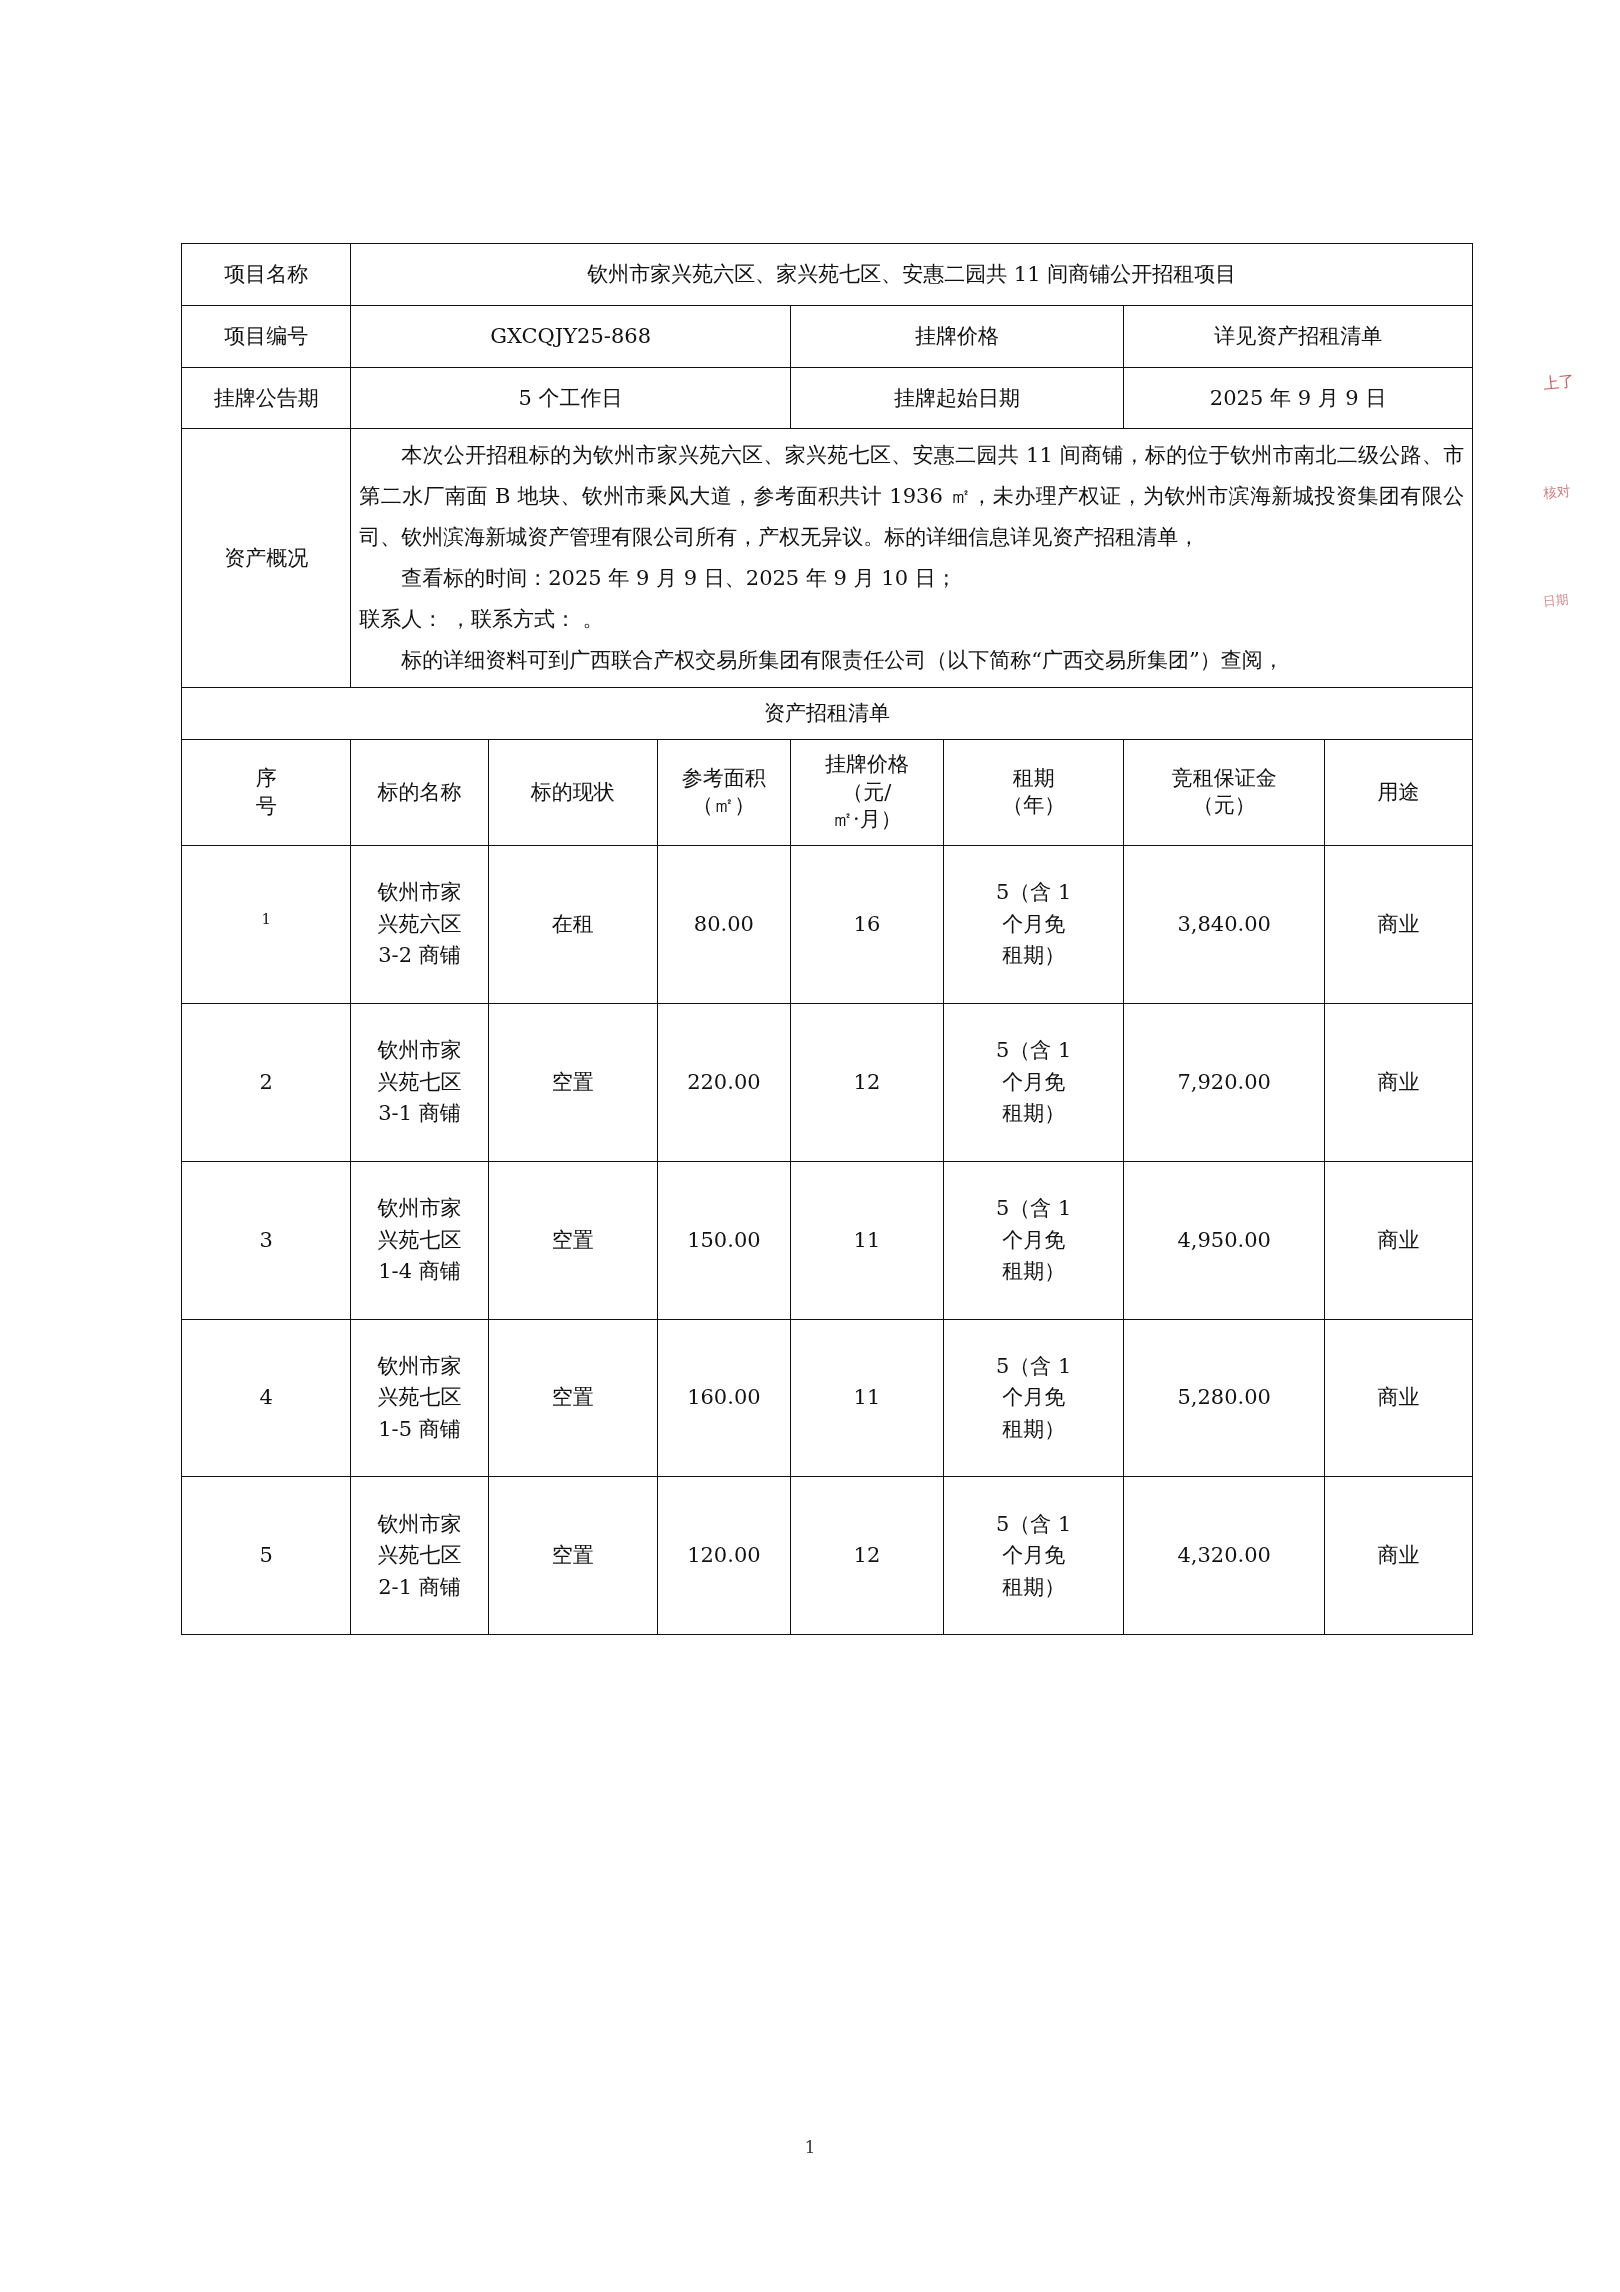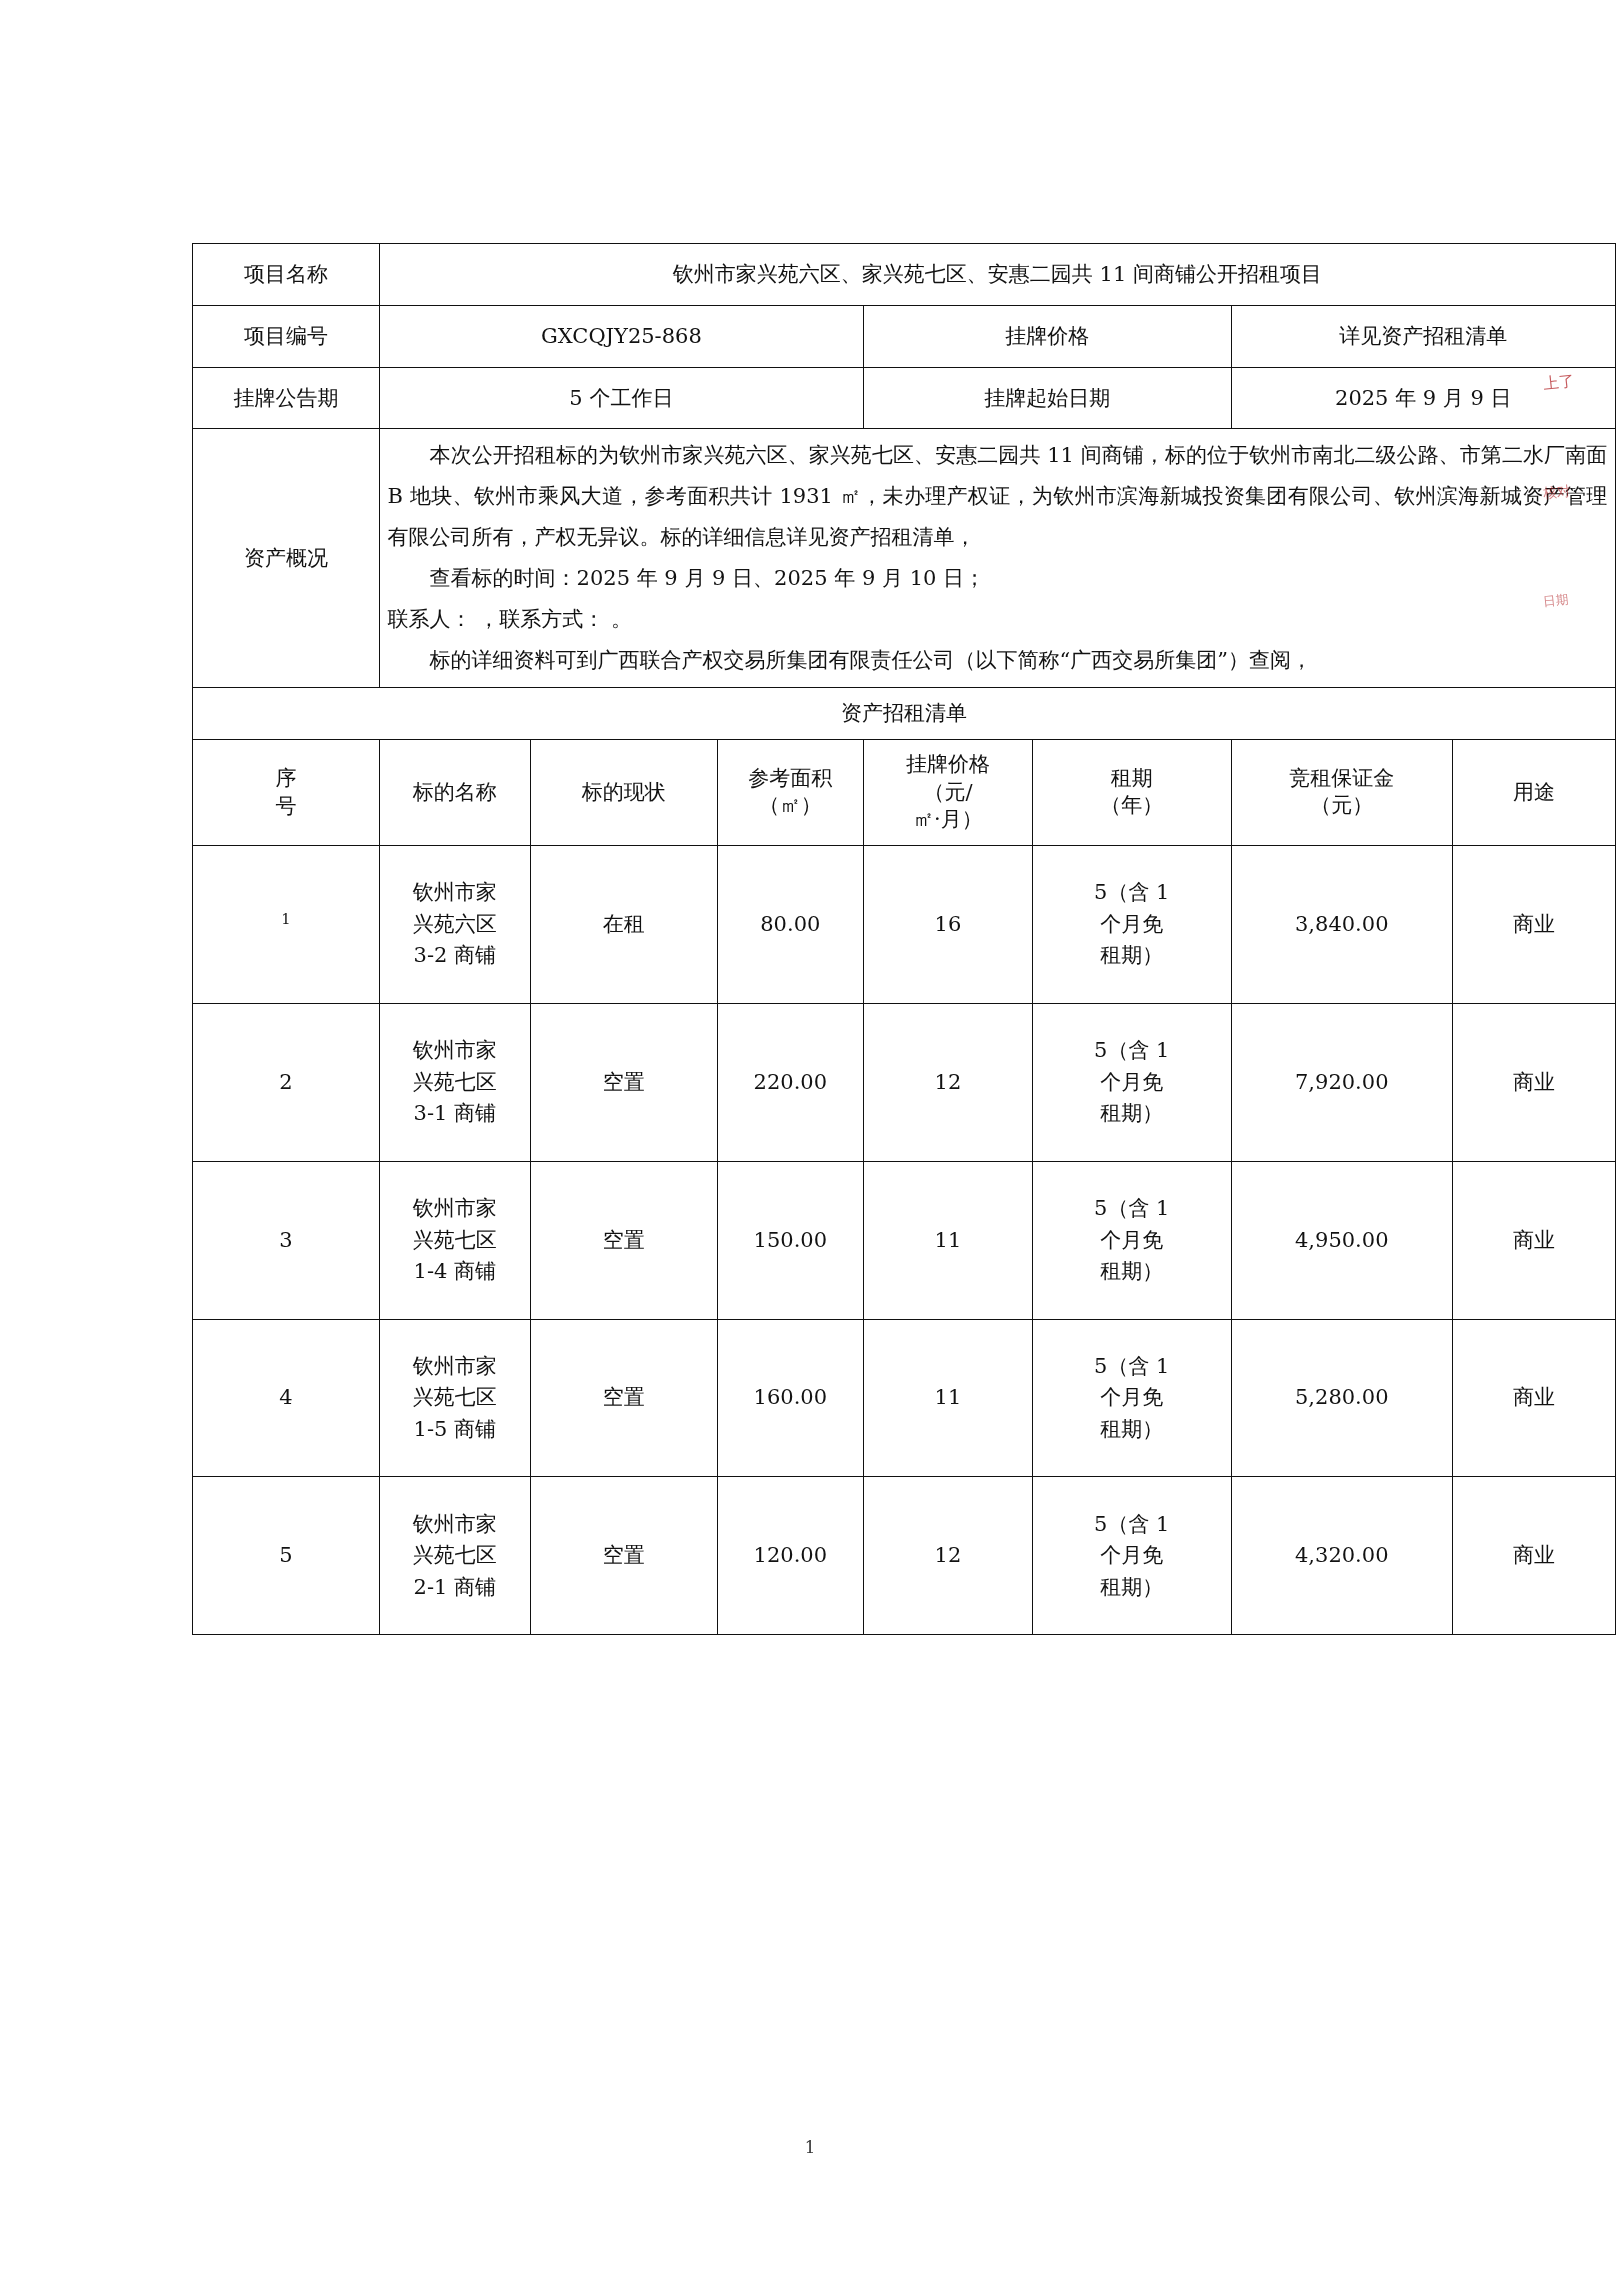--- a/index.html
+++ b/index.html
@@ -23,23 +23,23 @@
   .doc-title {
     text-align: center;
     font-size: 33px;
     font-weight: bold;
     letter-spacing: 1px;
     padding-top: 174px;
     font-family: "DejaVu Serif", "Liberation Serif", serif;
   }
   .sheet {
     position: absolute;
-    left: 192px;
+    left: 181px;
     top: 243px;
-    width: 1424px;
+    width: 1292px;
   }
   table.main {
     border-collapse: collapse;
     width: 100%;
     table-layout: fixed;
   }
   table.main td, table.main th {
     border: 1.6px solid #111;
     padding: 5.9px 7.8px;
     font-size: 21px;
@@ -165,21 +165,21 @@
         <td class="lbl">挂牌公告期</td>
         <td colspan="3">5 个工作日</td>
         <td colspan="2" class="lbl">挂牌起始日期</td>
         <td colspan="2">2025 年 9 月 9 日</td>
       </tr>
 
 
       <tr>
         <td class="overview-label">资产概况</td>
         <td colspan="7" class="overview-cell">
-          <p class="indent">本次公开招租标的为钦州市家兴苑六区、家兴苑七区、安惠二园共 11 间商铺，标的位于钦州市南北二级公路、市第二水厂南面 B 地块、钦州市乘风大道，参考面积共计 1931 ㎡，未办理产权证，为钦州市滨海新城投资集团有限公司、钦州滨海新城资产管理有限公司所有，产权无异议。标的详细信息详见资产招租清单，</p>
+          <p class="indent">本次公开招租标的为钦州市家兴苑六区、家兴苑七区、安惠二园共 11 间商铺，标的位于钦州市南北二级公路、市第二水厂南面 B 地块、钦州市乘风大道，参考面积共计 1936 ㎡，未办理产权证，为钦州市滨海新城投资集团有限公司、钦州滨海新城资产管理有限公司所有，产权无异议。标的详细信息详见资产招租清单，</p>
           <p class="indent">查看标的时间：2025 年 9 月 9 日、2025 年 9 月 10 日；</p>
           <p>联系人：      ，联系方式：          。</p>
           <p class="indent">标的详细资料可到广西联合产权交易所集团有限责任公司（以下简称“广西交易所集团”）查阅，</p>
         </td>
       </tr>
 
       <tr class="list-title">
         <td colspan="8">资产招租清单</td>
       </tr>
 

